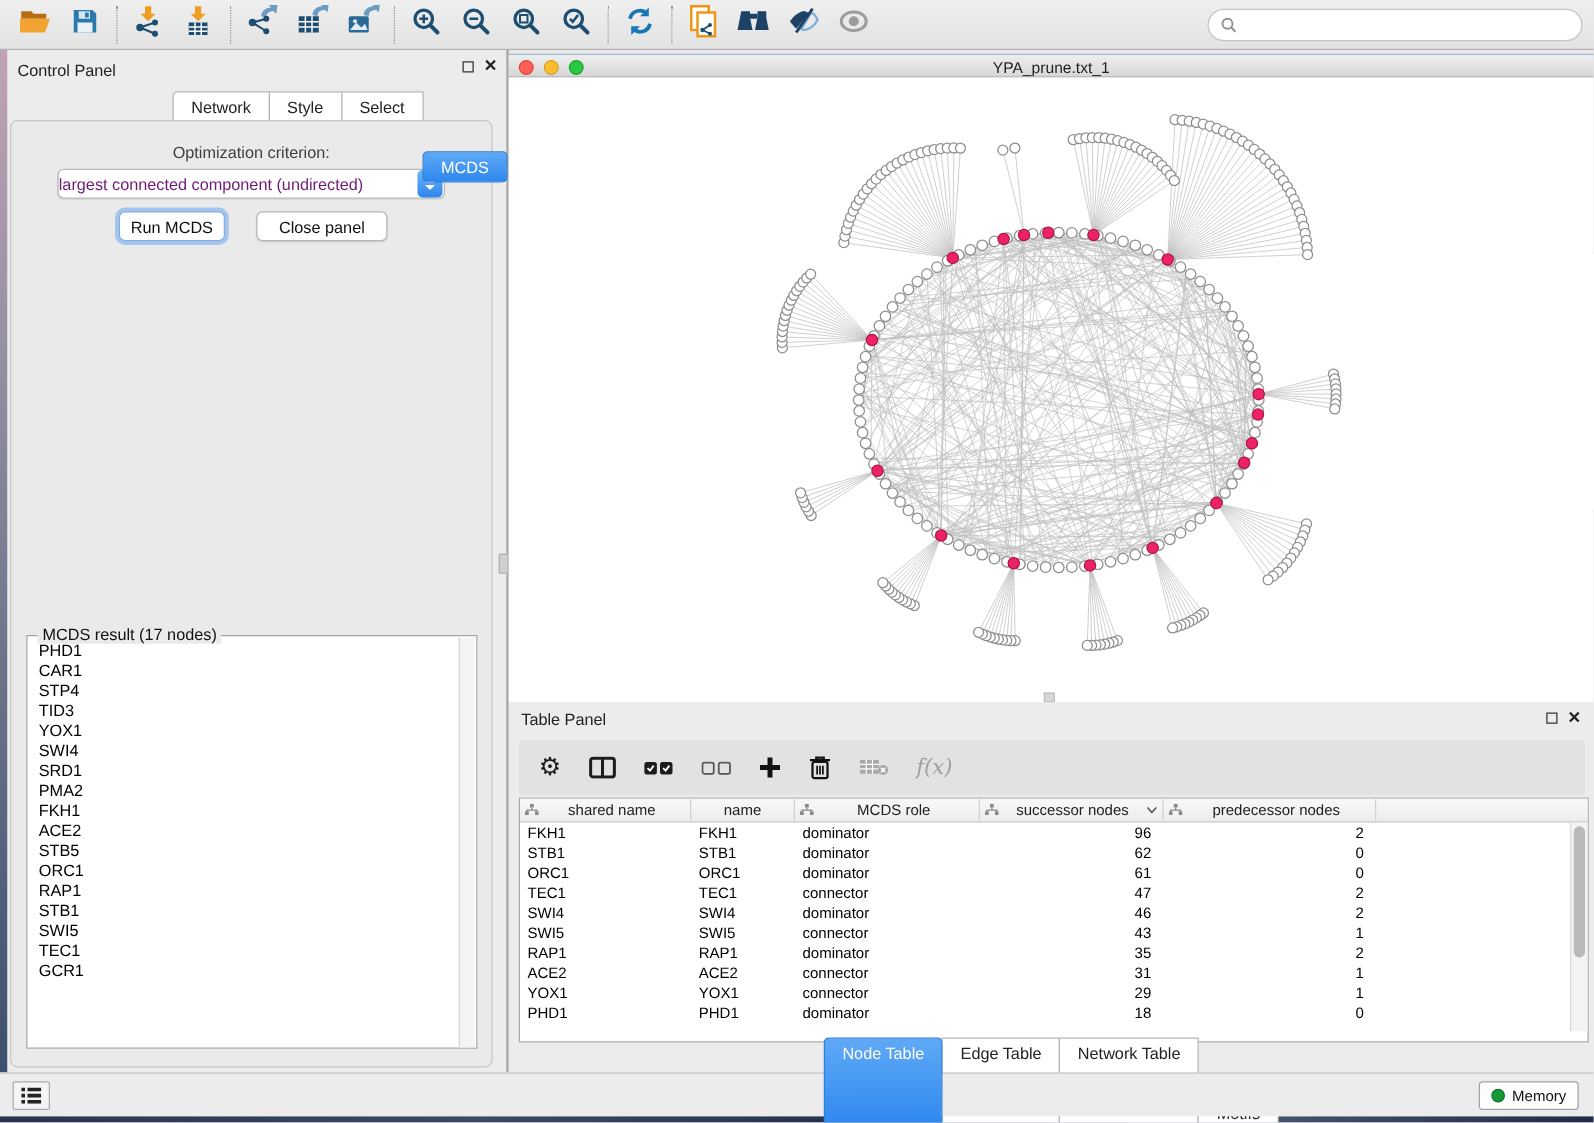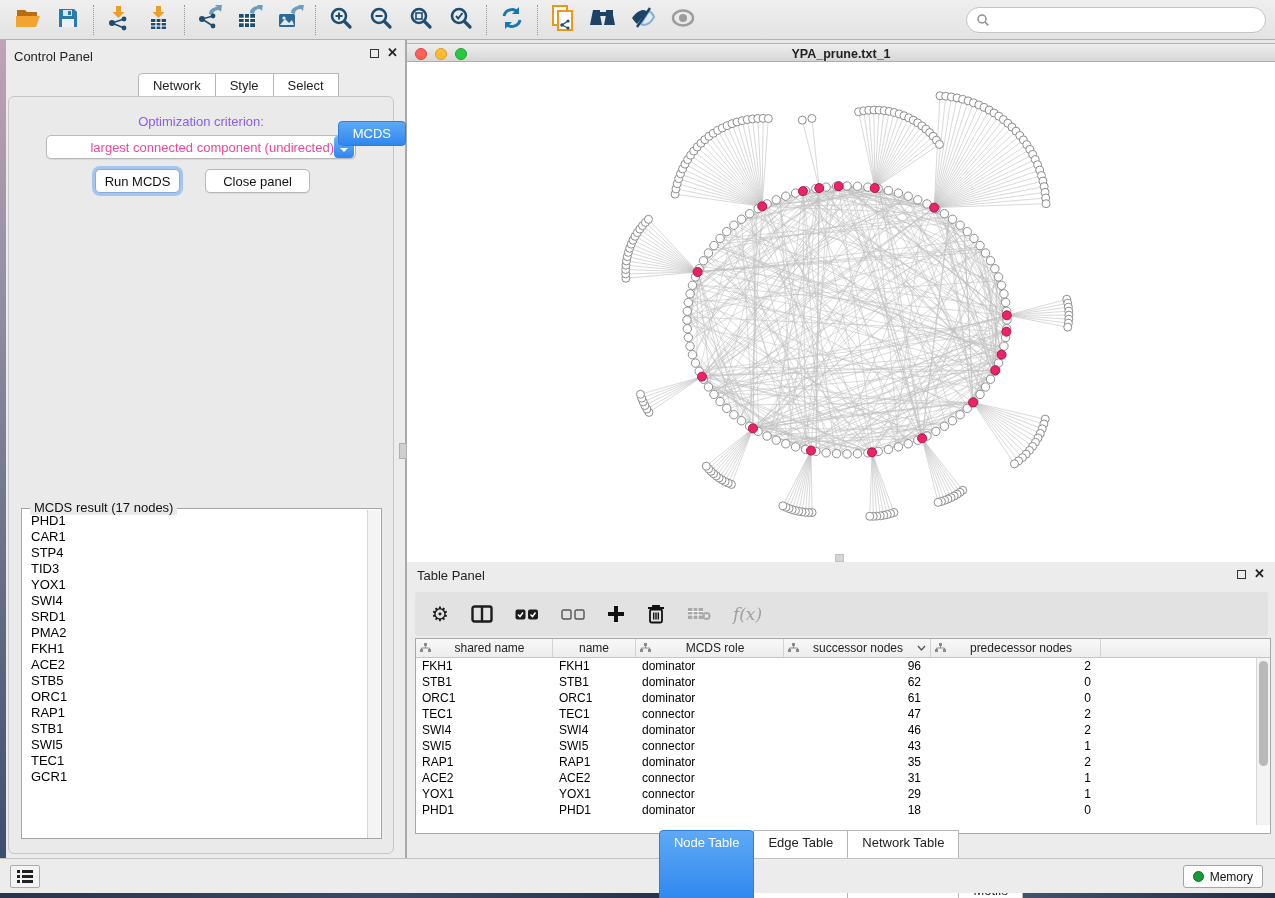--- a/index.html
+++ b/index.html
@@ -41,27 +41,27 @@
   }
   .tab:first-child { border-radius:4px 0 0 4px; margin-left:0; }
   .tab:last-child { border-radius:0 4px 4px 0;margin-top:48px; }
   .tab.active {
     background:linear-gradient(#5fa9f6,#2e87ef); color:#fff; border-color:#2d7fd6; z-index:2; border-radius:4px;
   }
   .cp-body {
     position:absolute; left:2px; top:56px; width:386px; height:758px;
     background:#eaeaea; border:1px solid #c6c6c6; border-radius:6px;
   }
-  .opt-label { position:absolute; left:0; top:17px; width:100%; text-align:center; font-size:13px; color:#8b5cf6; }
+  .opt-label { position:absolute; left:0; top:17px; width:100%; text-align:center; font-size:13px; color:#404040; }
   .dropdown {
     position:absolute; left:37px; top:38px; width:310px; height:24px; background:#fff;
     border:1px solid #b9b9b9; border-radius:5px; display:flex; align-items:center;
     box-shadow:0 1px 1px rgba(0,0,0,.08);
   }
-  .dropdown .dd-text { flex:1; text-align:right; font-size:13px; color:#ec4899; }
+  .dropdown .dd-text { flex:1; text-align:left; font-size:13px; color:#701a75; }
   .dd-stepper {
     width:20px; height:22px; margin-right:1px; border-radius:4px;
     background:linear-gradient(#6fb3f8,#2f85ee); display:flex; flex-direction:column;
     align-items:center; justify-content:center; gap:2px;
   }
   .dd-up { width:0; height:0; border-left:4px solid transparent; border-right:4px solid transparent; border-bottom:4px solid #fff; }
   .dd-dn { width:0; height:0; border-left:4px solid transparent; border-right:4px solid transparent; border-top:4px solid #fff; }
   .btn {
     position:absolute; height:24px; background:#fff; border:1px solid #b6b6b6; border-radius:5px;
     font-size:13px; color:#111; display:flex; align-items:center; justify-content:center; cursor:default;
@@ -85,21 +85,21 @@
   .v-split { position:absolute; left:405px; top:40px; width:2px; height:818px; background:#a9a9a9; }
   .v-split-grip { position:absolute; left:399px; top:443px; width:8px; height:16px; background:#cfcfcf; border:1px solid #b0b0b0; }
   
   .net-window { position:absolute; left:407px; top:40px; width:868px; height:522px; }
   .net-titlebar {
     position:absolute; left:0; top:3px; width:100%; height:19px;
     background:linear-gradient(#eeeeee,#d7d7d7); border-top:1px solid #9db8d8; border-bottom:1px solid #aeaeae;
   }
   .traffic { position:absolute; left:8px; top:4px; display:flex; gap:8px; }
   .tl { width:12px; height:12px; border-radius:50%; }
-  .net-title { position:absolute; left:0; top:3px; width:100%; text-align:center; font-size:12.5px; font-weight:bold; color:#222; }
+  .net-title { position:absolute; left:0; top:3px; width:100%; text-align:center; font-size:12.5px; font-weight:normal; color:#222; }
   .net-view { position:absolute; left:0; top:22px; width:868px; height:500px; background:#fff; }
   .net-resize-handle { position:absolute; left:428px; top:492px; width:9px; height:8px; background:#d6d6d6; border:1px solid #c0c0c0; }
   
   .table-panel { position:absolute; left:407px; top:562px; width:868px; height:296px; background:#ececec; }
   .tp-title { position:absolute; left:10px; top:6px; font-size:13px; color:#222; }
   .tp-toolbar {
     position:absolute; left:8px; top:30px; width:853px; height:44px; background:#e2e2e2; border-radius:3px;
     display:flex; align-items:center; padding-left:16px; gap:22px;
   }
   .tp-ico { display:flex; align-items:center; justify-content:center; cursor:default; }

